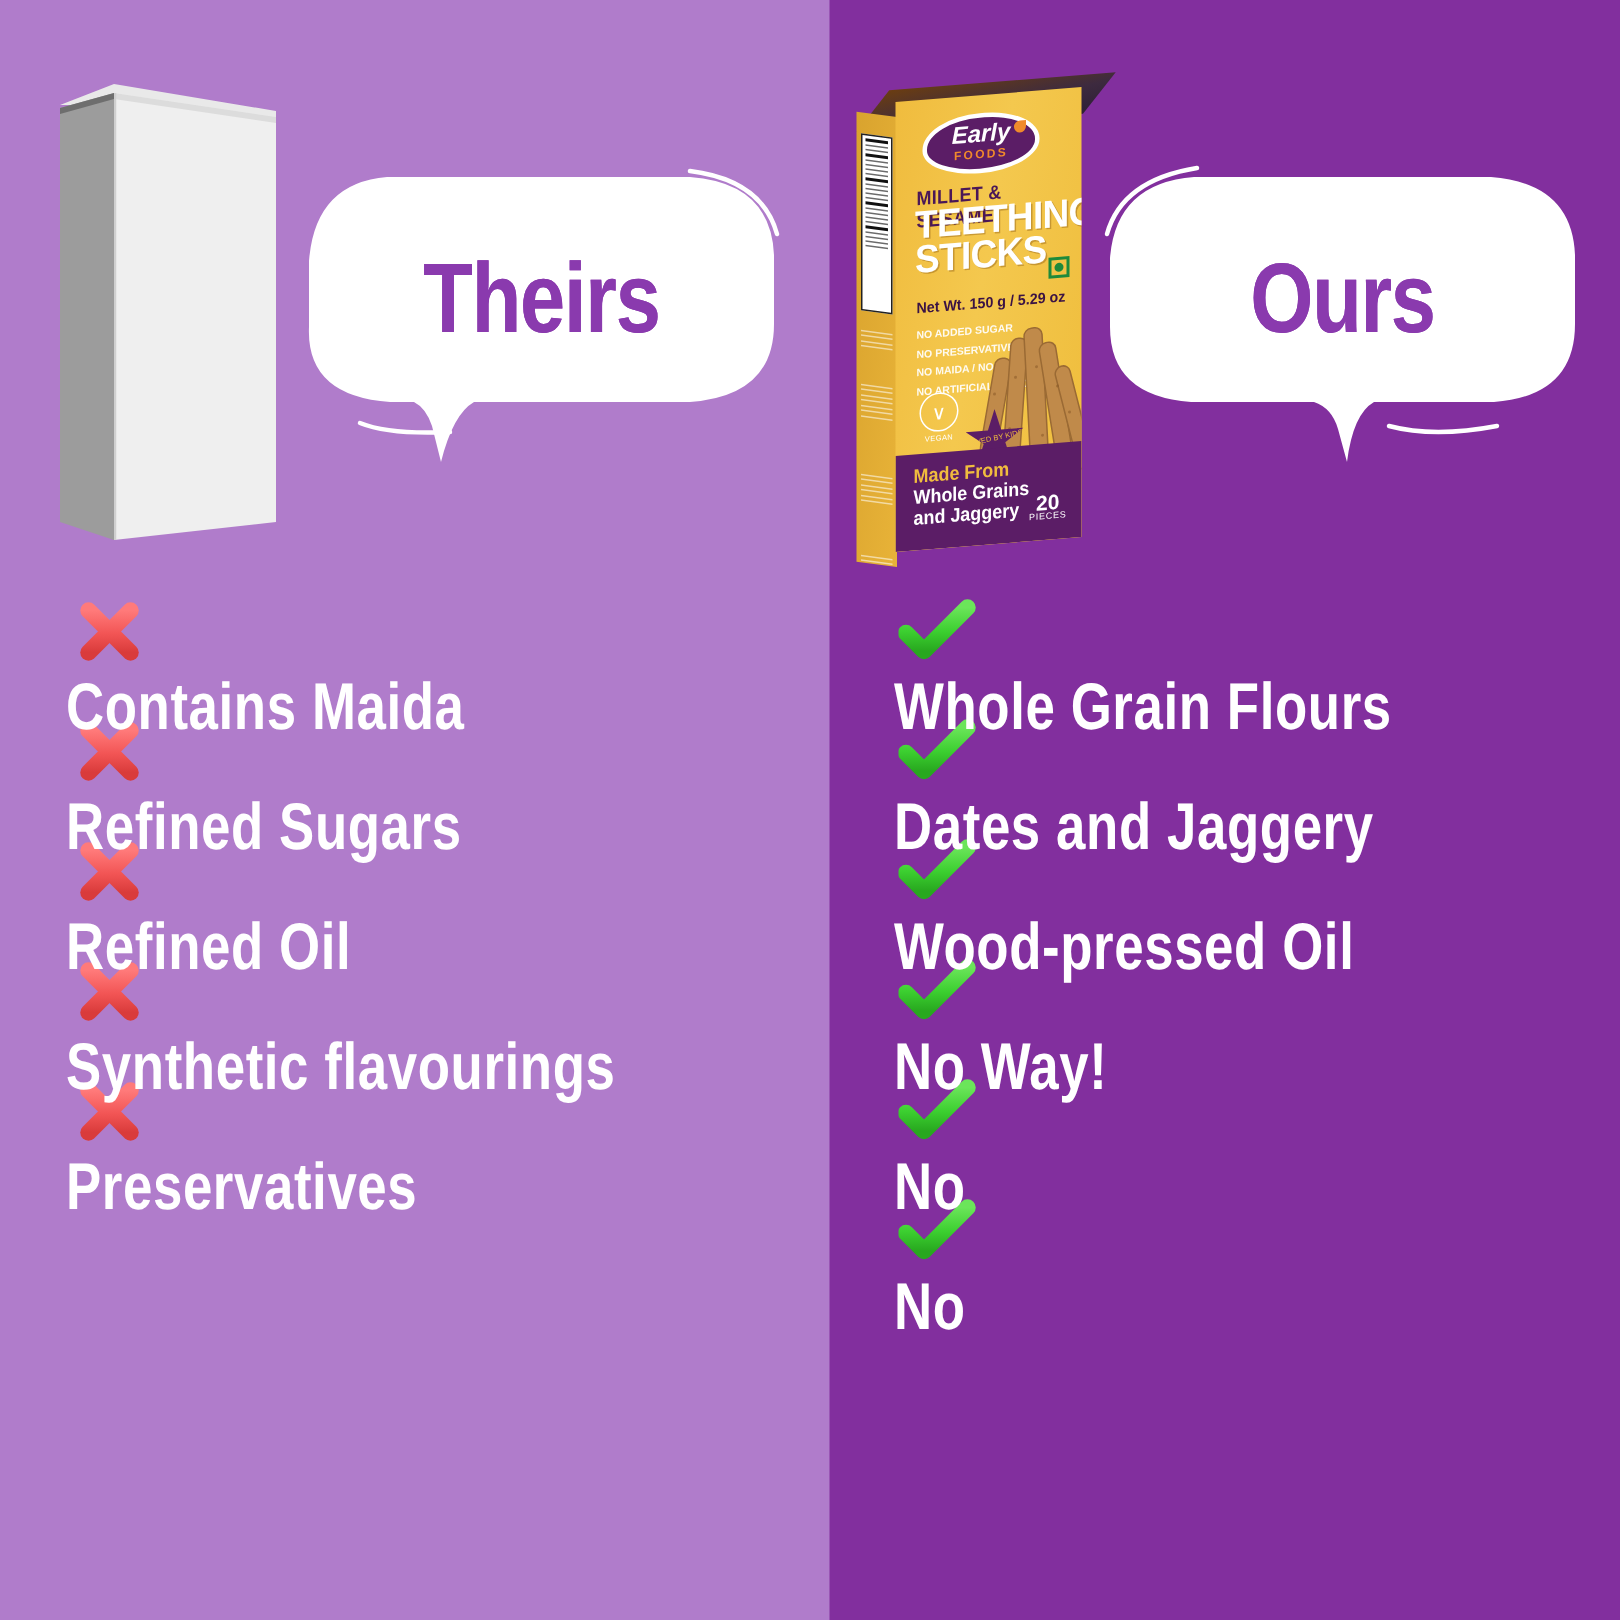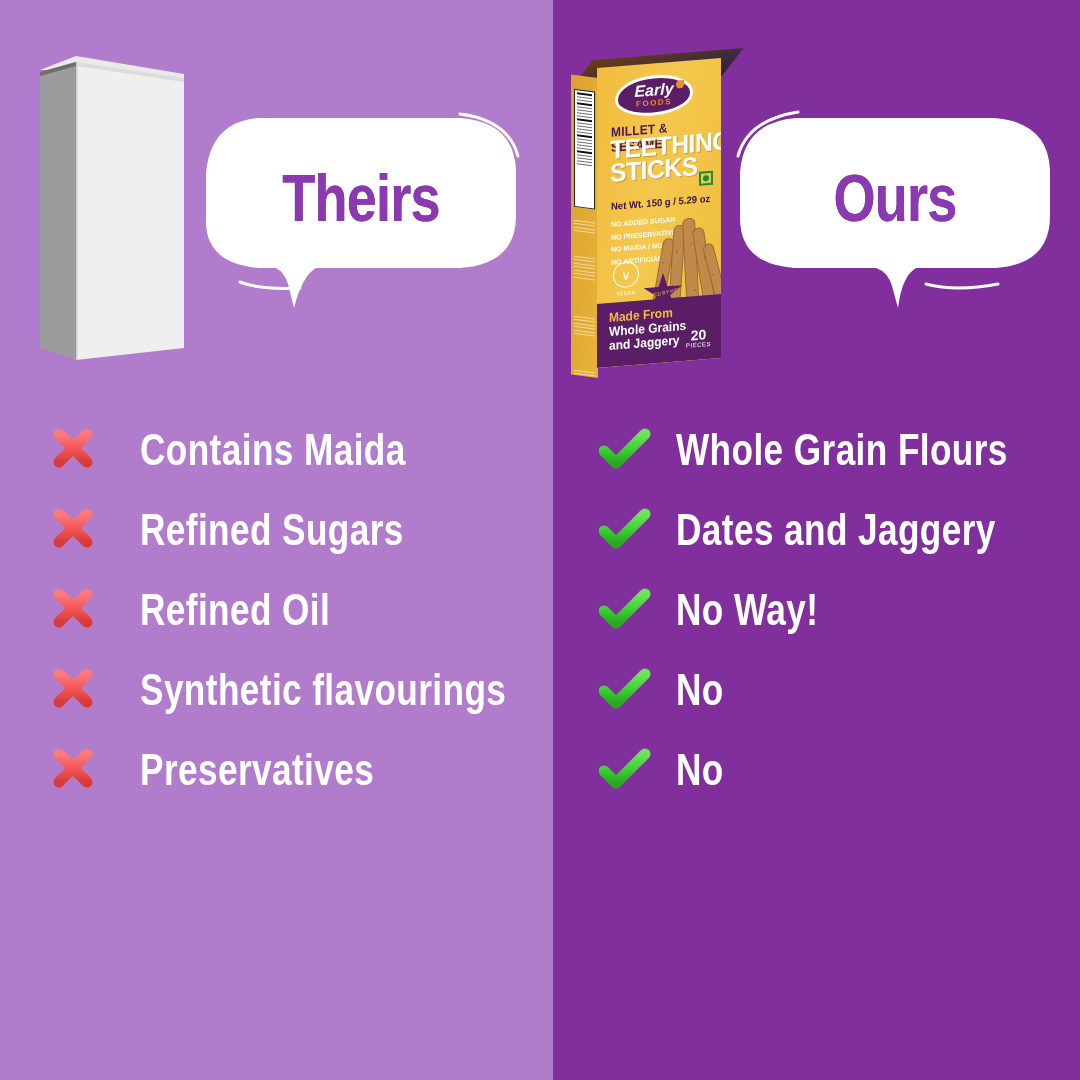--- a/index.html
+++ b/index.html
@@ -36,21 +36,21 @@
   #plain-box { position:absolute; left:32px; top:48px; width:160px; height:325px; }
 
   
   #product-box { position:absolute; left:571px; top:62px; width:150px; height:312px; }
 
   
   .list { position:absolute; }
   #list-left  { left:44px;  top:392px; width:500px; }
   #list-right { left:596px; top:392px; width:440px; }
 
-  .row { display:flex; align-items:flex-end; height:80px; }
+  .row { display:flex; align-items:flex-start; height:80px;flex-direction:column; }
   .row .mark { width:58px; flex:0 0 58px; display:flex; align-items:center; justify-content:center; }
   .row .mark svg { display:block; }
   #list-left .row .mark { margin-right:38px; }
   #list-right .row .mark { margin-right:22px; }
 
   .row .txt {
     color:#FFFFFF;
     font-size:42px;
     font-weight:bold;
     line-height:1;
@@ -379,20 +379,28 @@
           </svg>
       </span>
       <span class="txt">Dates and Jaggery</span>
     </div>
     <div class="row">
       <span class="mark">
         <svg width="52" height="44" viewBox="0 0 52 44">
             <path d="M 5 23 L 17 35 L 46 6" fill="none" stroke="url(#cg)" stroke-width="11" stroke-linecap="round" stroke-linejoin="round"></path>
           </svg>
       </span>
+      <span class="txt">Wood-pressed Oil</span>
+    </div>
+    <div class="row">
+      <span class="mark">
+        <svg width="52" height="44" viewBox="0 0 52 44">
+            <path d="M 5 23 L 17 35 L 46 6" fill="none" stroke="url(#cg)" stroke-width="11" stroke-linecap="round" stroke-linejoin="round"></path>
+          </svg>
+      </span>
       <span class="txt">No Way!</span>
     </div>
     <div class="row">
       <span class="mark">
         <svg width="52" height="44" viewBox="0 0 52 44">
             <path d="M 5 23 L 17 35 L 46 6" fill="none" stroke="url(#cg)" stroke-width="11" stroke-linecap="round" stroke-linejoin="round"></path>
           </svg>
       </span>
       <span class="txt">No</span>
     </div>

